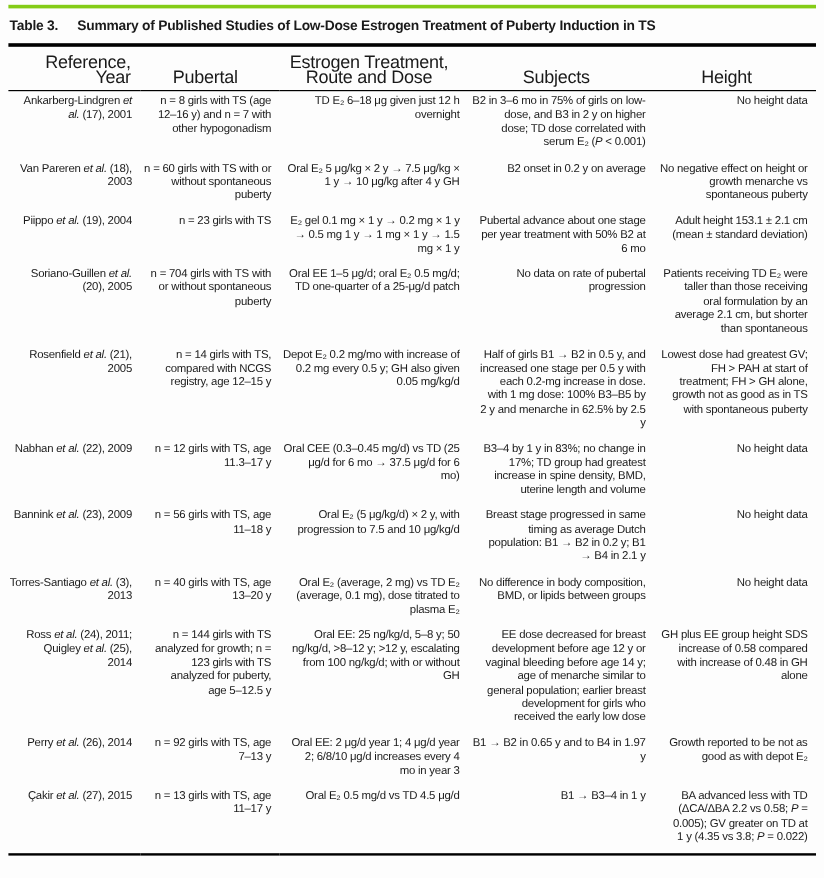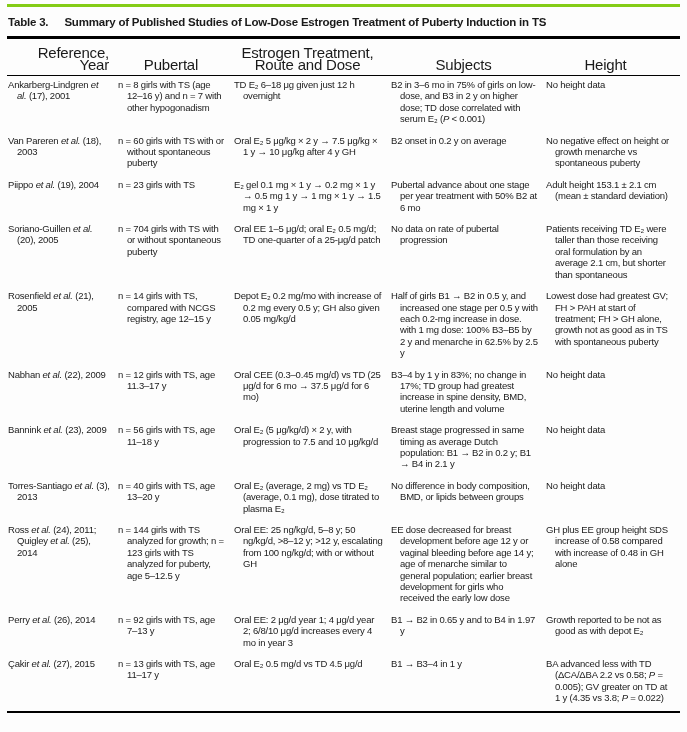--- a/index.html
+++ b/index.html
@@ -51,21 +51,21 @@
     text-align: center;
     padding: 8px 8px 5px 0;
   }
   thead th:first-child { text-align: right; padding-left: 1px; }
   thead th:last-child { padding-right: 14px; }
   tbody td {
     font-size: 9.5px;
     letter-spacing: -0.2px;
     line-height: 11.4px;
     vertical-align: top;
-    text-align: left;
+    text-align: right;
     padding: 3px 7px 7px 10px;
     text-indent: -9px;
   }
   tbody td:first-child { padding-left: 10px; }
   tbody td i { font-style: italic; }
 </style>
 </head>
 <body>
 
 <div class="page">

